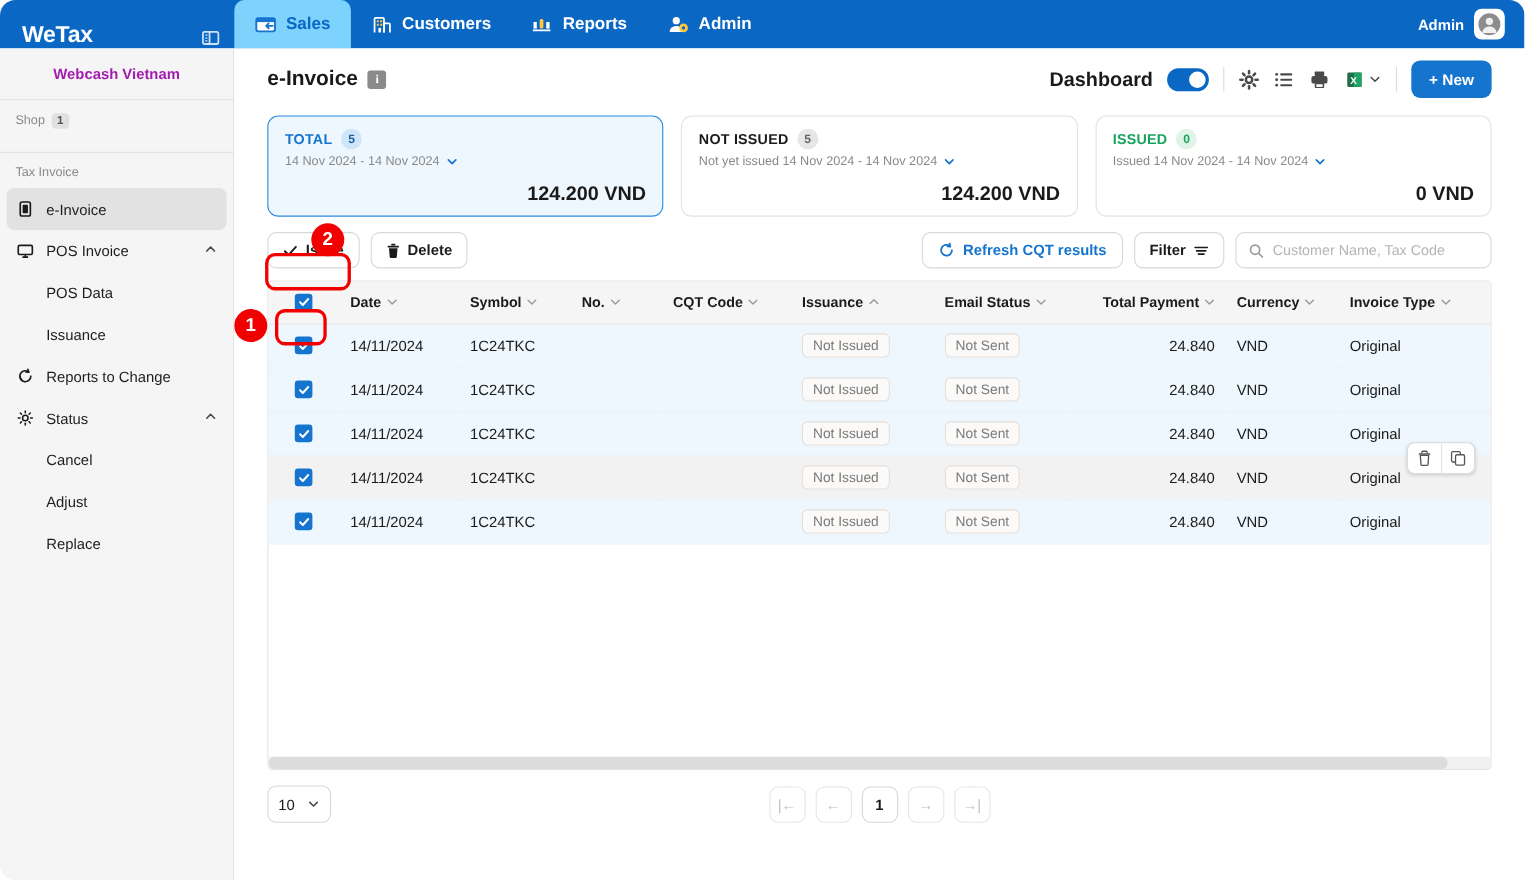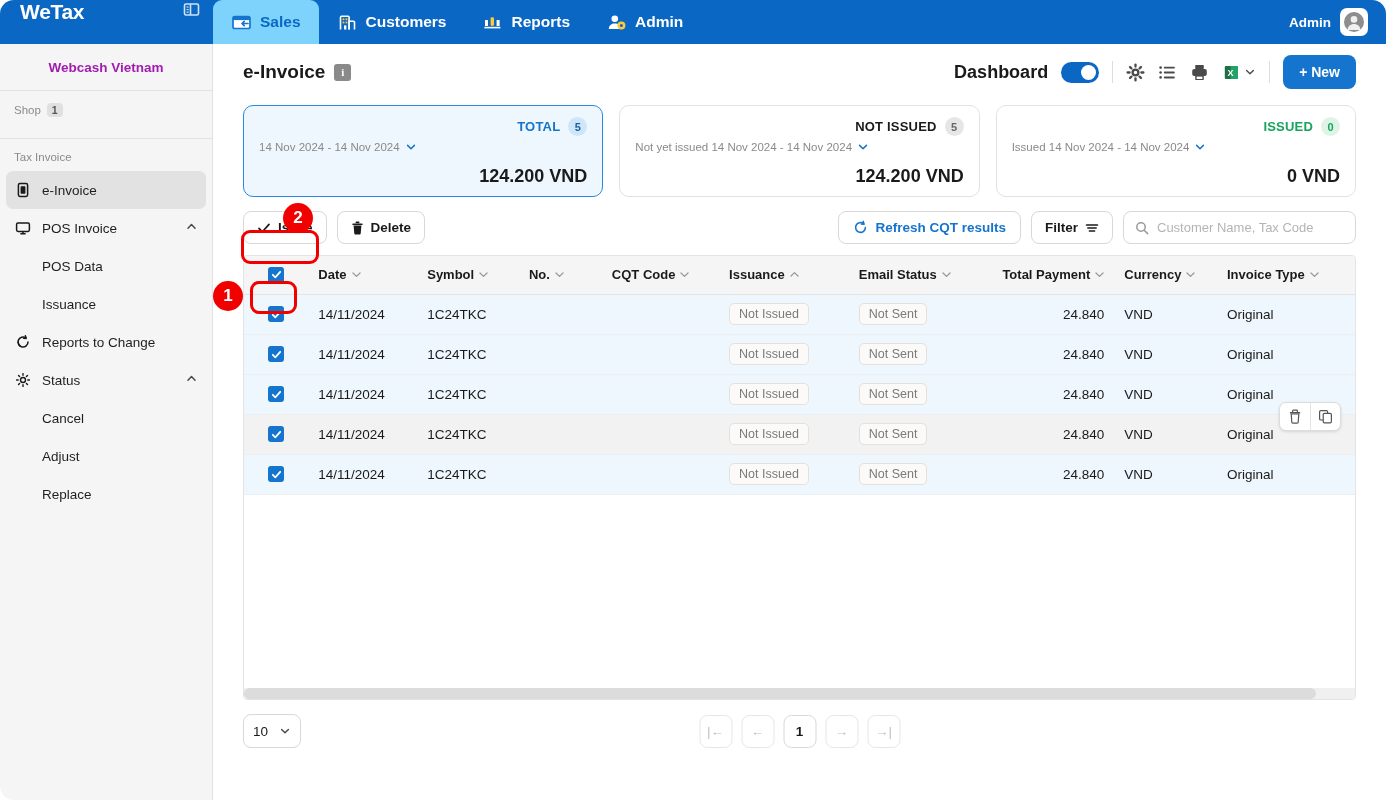--- a/index.html
+++ b/index.html
@@ -19,21 +19,21 @@
 
   
   .topbar {
     position: absolute; left: 0; top: 0;
     width: 1386px; height: 44px;
     background: #0b67c4;
     display: flex; align-items: stretch;
   }
   .brand-zone {
     width: 213px; height: 44px;
-    display: flex; align-items: flex-start; justify-content: space-between;
+    display: flex; align-items: flex-end; justify-content: space-between;
     padding: 0 12px 0 20px;
     flex: 0 0 213px;
   }
   .brand-logo {
     color: #ffffff; font-size: 21px; font-weight: bold;
     letter-spacing: -0.3px;
   }
   .collapse-icon { display: flex; align-items: center; cursor: pointer; }
   .tabs { display: flex; align-items: stretch; flex: 1; }
   .tab {
@@ -140,21 +140,21 @@
   }
 
   
   .cards { display: flex; gap: 16px; padding: 5px 30px 0 30px; }
   .card {
     flex: 1; height: 92px; border-radius: 10px;
     border: 1px solid #e2e2e2; background: #fff;
     padding: 11px 15px 11px 15px; position: relative;
   }
   .card.sel { border: 1.5px solid #2b8ae0; background: #eef7fe; }
-  .card-head { display: flex; align-items: center; gap: 8px; justify-content: flex-end; }
+  .card-head { display: flex; align-items: center; gap: 8px; }
   .card-title { font-size: 13px; font-weight: bold; letter-spacing: 0.2px; }
   .card.sel .card-title { color: #1574cd; }
   .card.total .card-title { color: #1574cd; }
   .card.notissued .card-title { color: #1a1a1a; }
   .card.issued .card-title { color: #17a45c; }
   .badge-round {
     min-width: 19px; height: 19px; padding: 0 5px; border-radius: 10px;
     font-size: 11px; font-weight: bold;
     display: flex; align-items: center; justify-content: center;
   }

